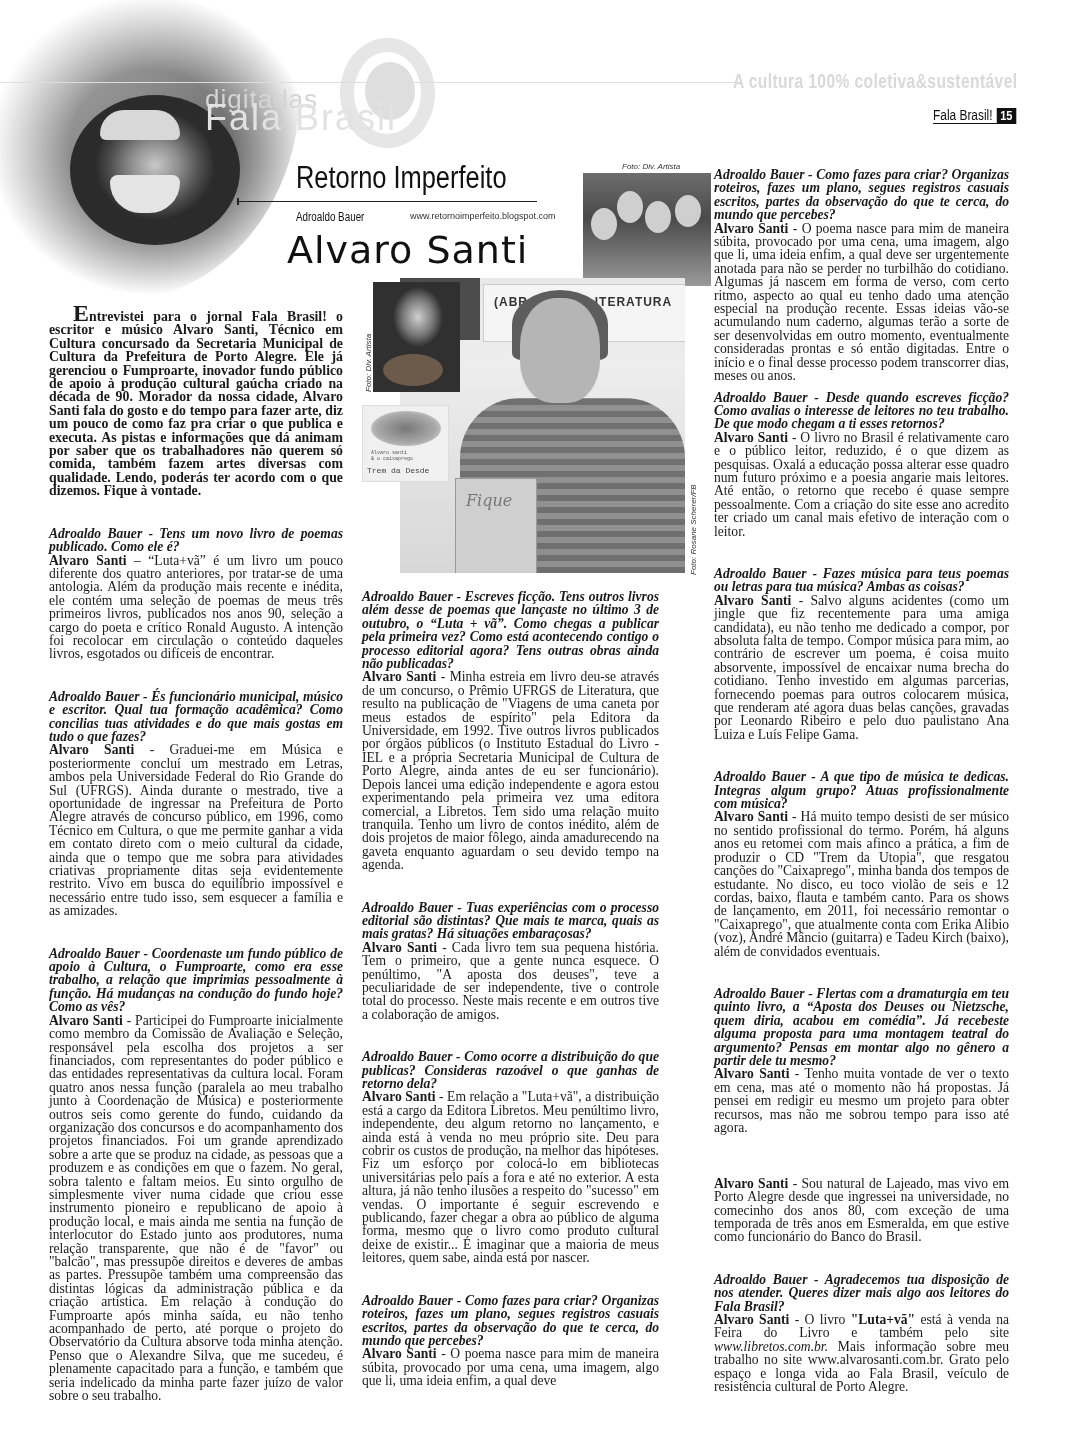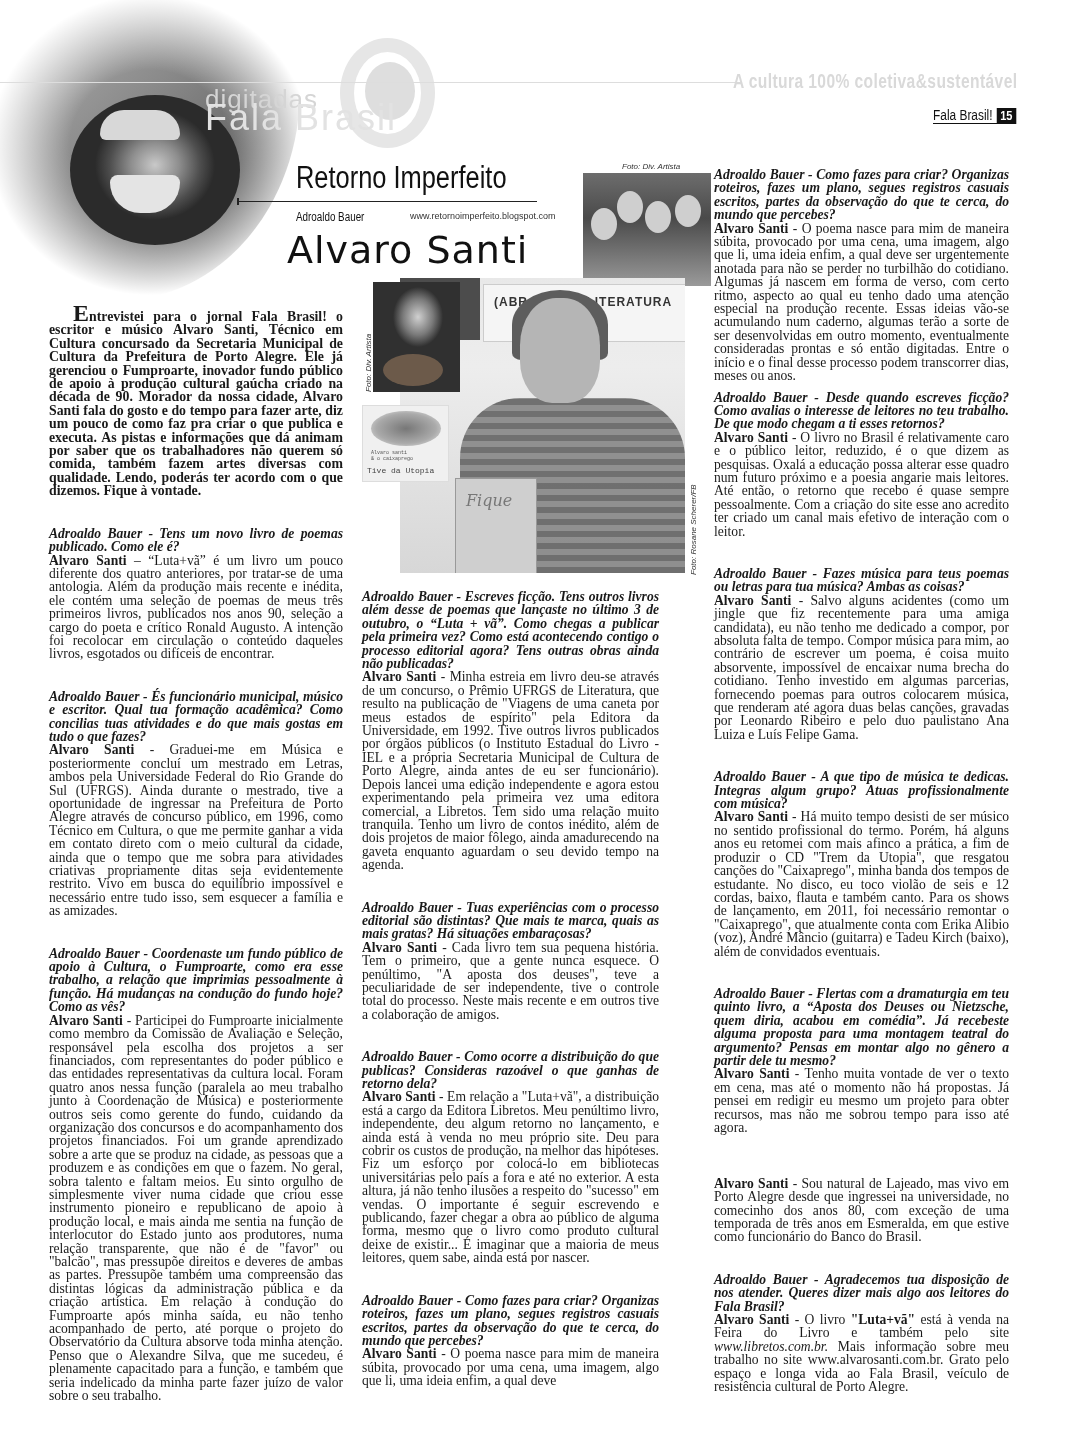--- a/index.html
+++ b/index.html
@@ -122,21 +122,21 @@
 
 <div class="abs photo photo-singer">
   <div class="guitar"></div>
 </div>
 <div class="abs credit credit-v" style="left:364px;top:392px;">Foto: Div. Artista</div>
 
 <div class="abs photo-cd">
   <div class="cd-smoke"></div>
   <div class="cd-text">Alvaro santi
 &amp; o caixaprego</div>
-  <div class="cd-title">Tive da Utopia</div>
+  <div class="cd-title">Trem da Desde</div>
 </div>
 
 <div class="abs col col-left">
   <p class="intro"><span style="display:inline-block;width:24px;"></span><span class="dropcap">E</span><span>ntrevistei para o jornal Fala Brasil! o escritor e músico Alvaro Santi, Técnico em Cultura concursado da Secretaria Municipal de Cultura da Prefeitura de Porto Alegre. Ele já gerenciou o Fumproarte, inovador fundo público de apoio à produção cultural gaúcha criado na década de 90. Morador da nossa cidade, Alvaro Santi fala do gosto e do tempo para fazer arte, diz um pouco de como faz pra criar o que publica e executa. As pistas e informações que dá animam por saber que os trabalhadores não querem só comida, também fazem artes diversas com qualidade. Lendo, poderás ter acordo com o que dizemos. Fique à vontade.</span></p>
   <div class="gap"></div>
   <p><span class="q">Adroaldo Bauer - Tens um novo livro de poemas publicado. Como ele é?</span><br><span class="a-name">Alvaro Santi</span><span> – “Luta+vã” é um livro um pouco diferente dos quatro anteriores, por tratar-se de uma antologia. Além da produção mais recente e inédita, ele contém uma seleção de poemas de meus três primeiros livros, publicados nos anos 90, seleção a cargo do poeta e crítico Ronald Augusto. A intenção foi recolocar em circulação o conteúdo daqueles livros, esgotados ou difíceis de encontrar.</span></p>
   <div class="gap"></div>
   <p><span class="q">Adroaldo Bauer - És funcionário municipal, músico e escritor. Qual tua formação acadêmica? Como concilias tuas atividades e do que mais gostas em tudo o que fazes?</span><br><span class="a-name">Alvaro Santi</span><span> - Graduei-me em Música e posteriormente concluí um mestrado em Letras, ambos pela Universidade Federal do Rio Grande do Sul (UFRGS). Ainda durante o mestrado, tive a oportunidade de ingressar na Prefeitura de Porto Alegre através de concurso público, em 1996, como Técnico em Cultura, o que me permite ganhar a vida em contato direto com o meio cultural da cidade, ainda que o tempo que me sobra para atividades criativas propriamente ditas seja evidentemente restrito. Vivo em busca do equilíbrio impossível e necessário entre tudo isso, sem esquecer a família e as amizades.</span></p>
   <div class="gap"></div>
   <p><span class="q">Adroaldo Bauer - Coordenaste um fundo público de apoio à Cultura, o Fumproarte, como era esse trabalho, a relação que imprimias pessoalmente à função. Há mudanças na condução do fundo hoje? Como as vês?</span><br><span class="a-name">Alvaro Santi</span><span> - Participei do Fumproarte inicialmente como membro da Comissão de Avaliação e Seleção, responsável pela escolha dos projetos a ser financiados, com representantes do poder público e das entidades representativas da cultura local. Foram quatro anos nessa função (paralela ao meu trabalho junto à Coordenação de Música) e posteriormente outros seis como gerente do fundo, cuidando da organização dos concursos e do acompanhamento dos projetos financiados. Foi um grande aprendizado sobre a arte que se produz na cidade, as pessoas que a produzem e as condições em que o fazem. No geral, sobra talento e faltam meios. Eu sinto orgulho de simplesmente viver numa cidade que criou esse instrumento pioneiro e republicano de apoio à produção local, e mais ainda me sentia na função de interlocutor do Estado junto aos produtores, numa relação transparente, que não é de "favor" ou "balcão", mas pressupõe direitos e deveres de ambas as partes. Pressupõe também uma compreensão das distintas lógicas da administração pública e da criação artística. Em relação à condução do Fumproarte após minha saída, eu não tenho acompanhado de perto, até porque o projeto do Observatório da Cultura absorve toda minha atenção. Penso que o Alexandre Silva, que me sucedeu, é plenamente capacitado para a função, e também que seria indelicado da minha parte fazer juízo de valor sobre o seu trabalho.</span></p>

